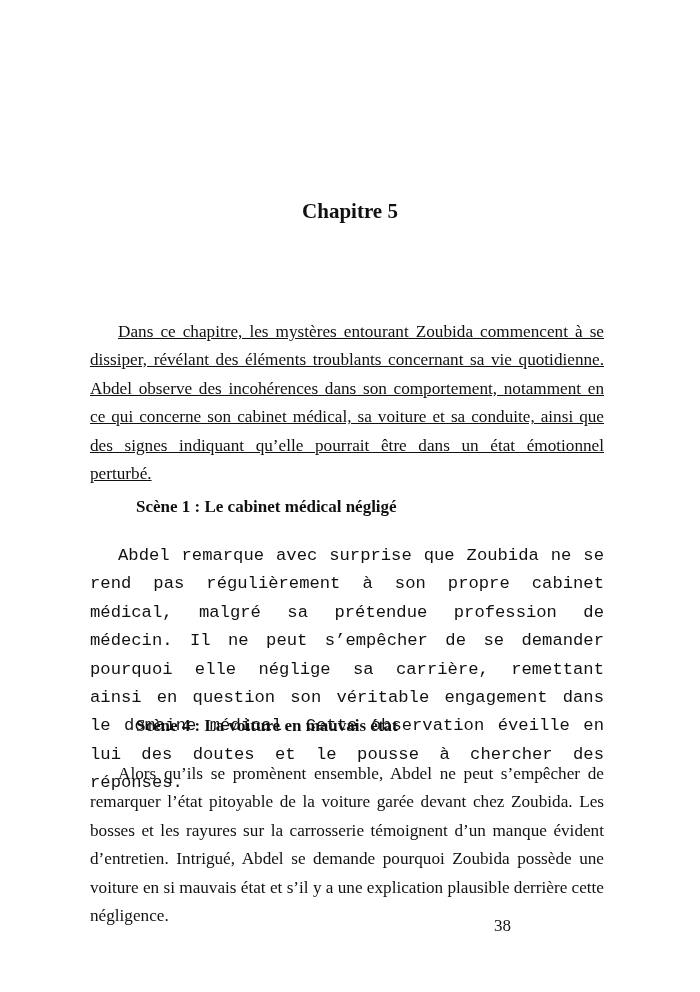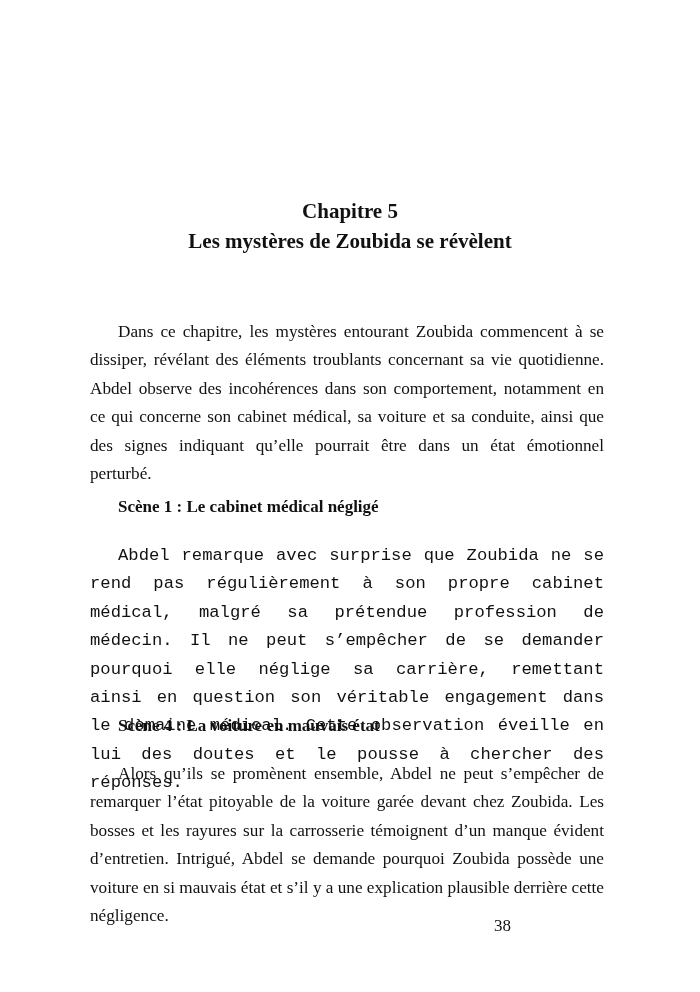--- a/index.html
+++ b/index.html
@@ -39,44 +39,43 @@
       font-size: 17.2px;
       line-height: 28.4px;
       text-align: justify;
     }
     .para {
       margin: 0;
       text-indent: 28px;
     }
     .scene-title {
       position: absolute;
-      left: 118px;
+      left: 136px;
       font-weight: bold;
       font-size: 17px;
       line-height: 24px;
     }
     .page-number {
       position: absolute;
       right: 96px;
       top: 914px;
       font-size: 17px;
       line-height: 24px;
     }
   </style>
 </head>
 <body>
 
 <div class="page">
 
   <div class="chapter-heading">
     <div>Chapitre 5</div>
-    <div>Les mystères de Zoubida se révèlent</div>
   </div>
 
-  <div class="body-block" style="top:318px;">
+  <div class="body-block" style="top:318px;text-decoration:underline;">
     <p class="para">Dans ce chapitre, les mystères entourant Zoubida commencent à se dissiper, révélant des éléments troublants concernant sa vie quotidienne. Abdel observe des incohérences dans son comportement, notamment en ce qui concerne son cabinet médical, sa voiture et sa conduite, ainsi que des signes indiquant qu’elle pourrait être dans un état émotionnel perturbé.</p>
   </div>
 
   <div class="scene-title" style="top:495px;">Scène 1 : Le cabinet médical négligé</div>
 
   <div class="body-block" style="top:542px;font-family:Liberation Mono, monospace;">
     <p class="para">Abdel remarque avec surprise que Zoubida ne se rend pas régulièrement à son propre cabinet médical, malgré sa prétendue profession de médecin. Il ne peut s’empêcher de se demander pourquoi elle néglige sa carrière, remettant ainsi en question son véritable engagement dans le domaine médical. Cette observation éveille en lui des doutes et le pousse à chercher des réponses.</p>
   </div>
 
   <div class="scene-title" style="top:714px;">Scène 4 : La voiture en mauvais état</div>

